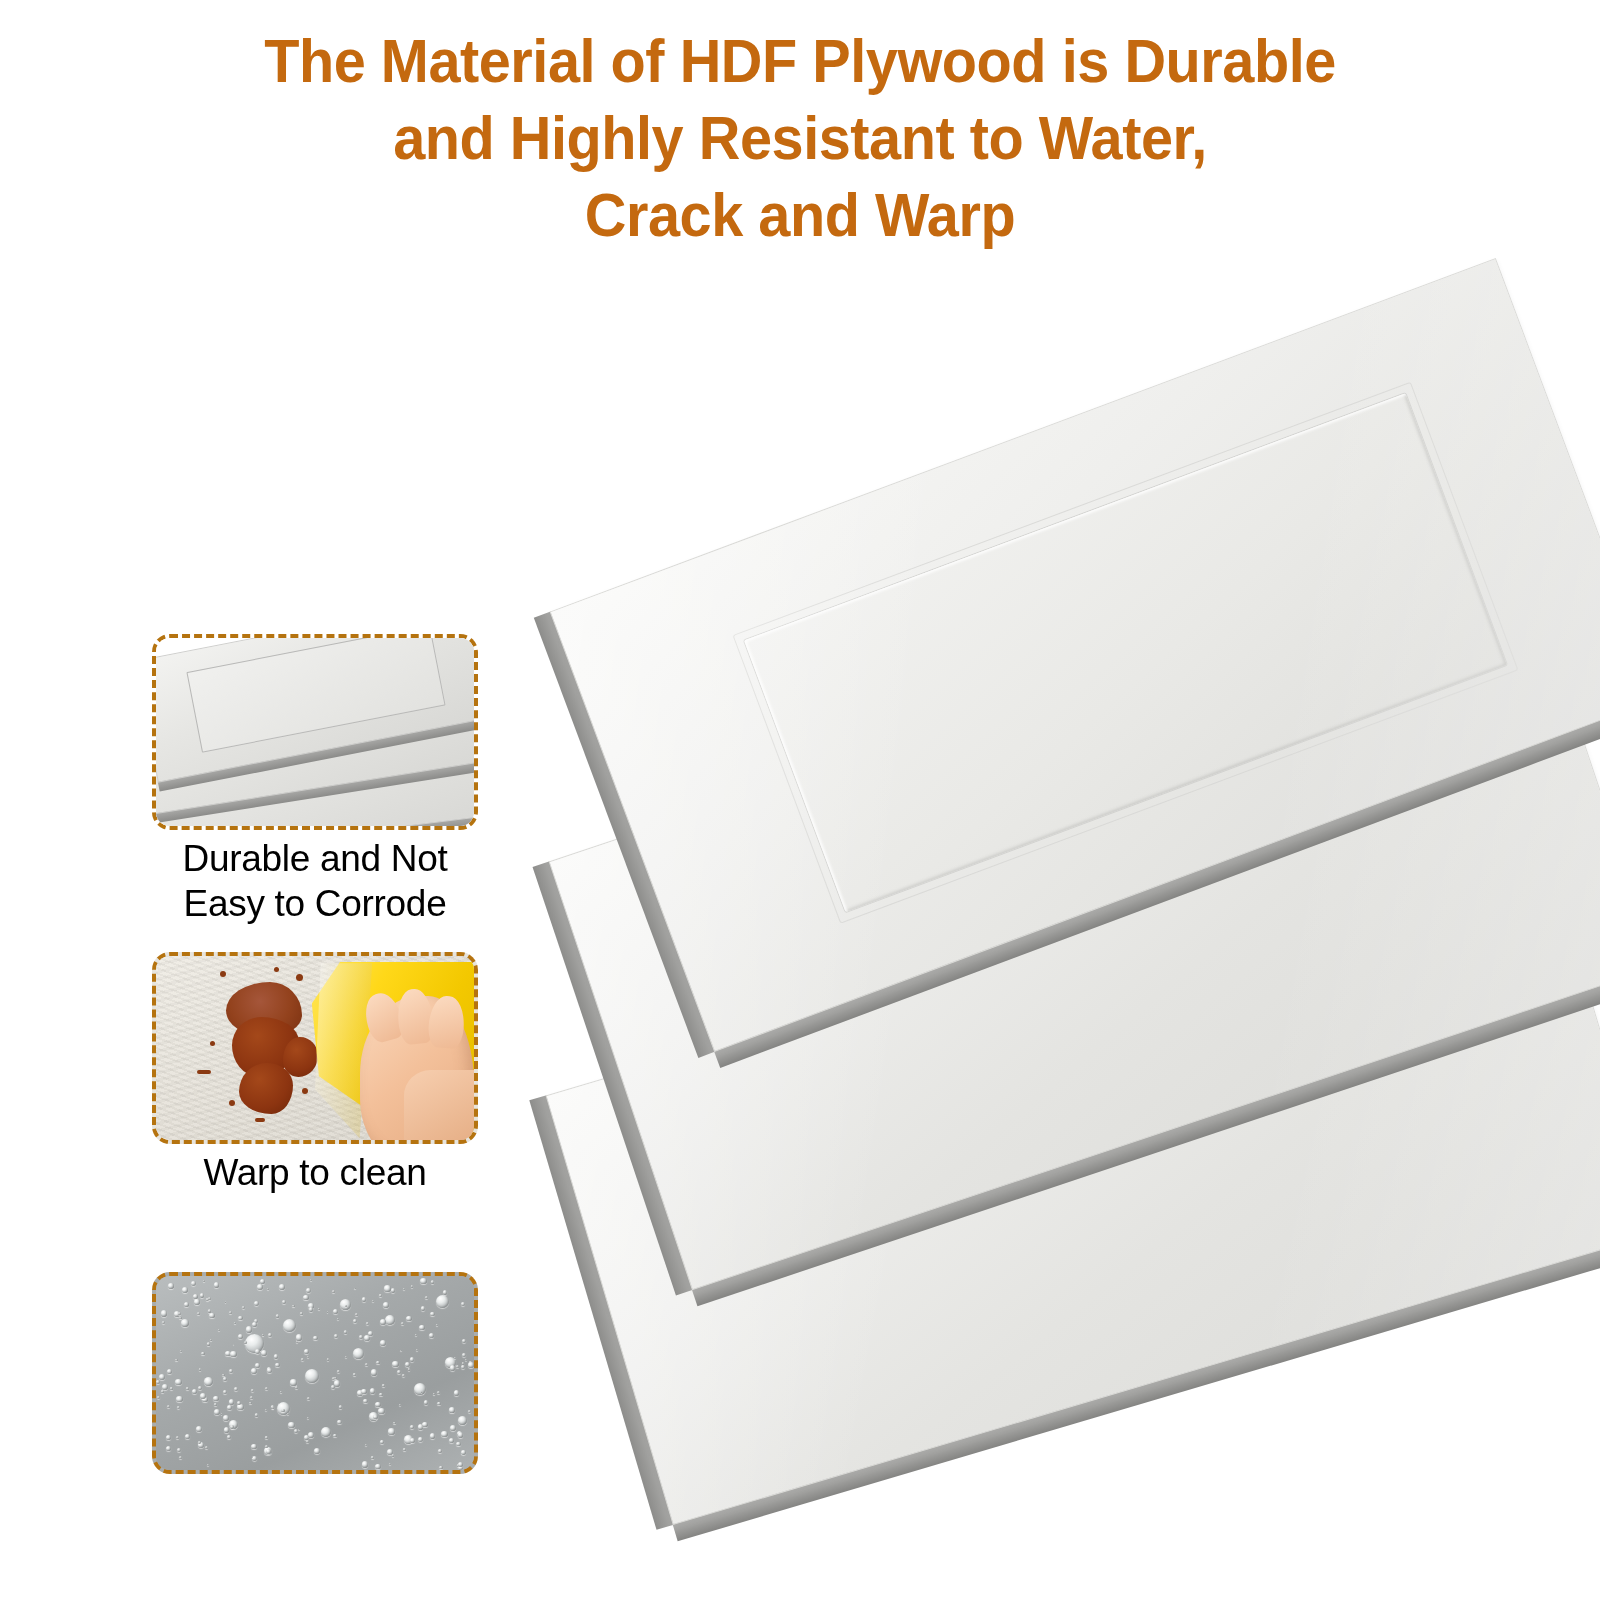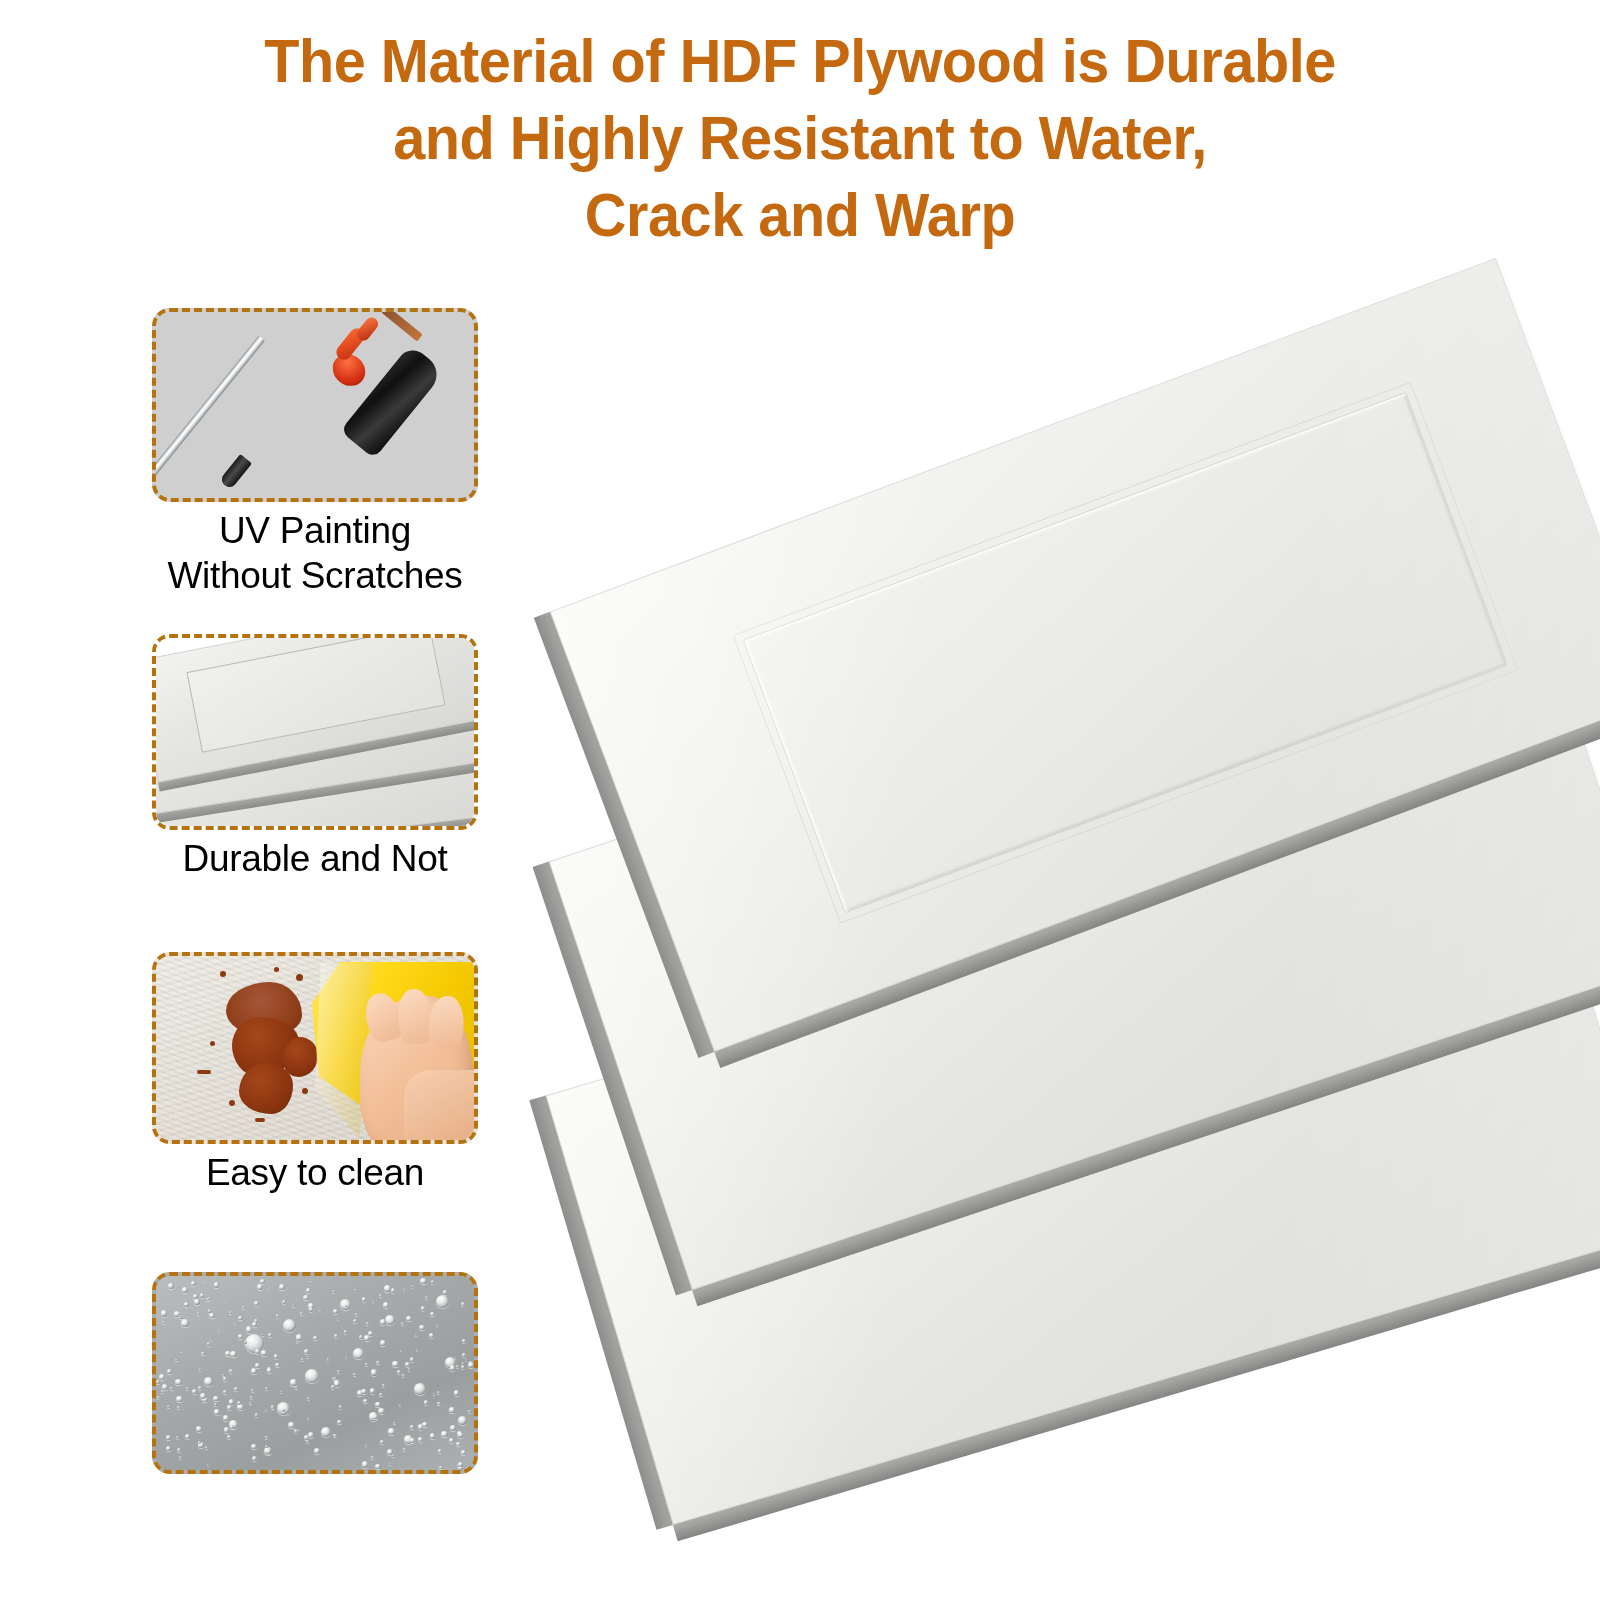--- a/index.html
+++ b/index.html
@@ -193,37 +193,20 @@
 <body>
 
 <div id="page">
 
   <div id="headline">
     <span class="tline">The Material of HDF Plywood is Durable</span>
     <span class="tline">and Highly Resistant to Water,</span>
     <span class="tline">Crack and Warp</span>
   </div>
 
-  <div class="feature" id="feature-1">
-    <div class="fbox">
-      <div class="sd-wrap">
-        <div class="sd-shaft"></div>
-        <div class="sd-tip"></div>
-        <div class="sd-collar"></div>
-        <div class="sd-handle"></div>
-        <div class="sd-grip1"></div>
-        <div class="sd-grip2"></div>
-        <div class="sd-brand"></div>
-      </div>
-    </div>
-    <div class="fcap">
-      <span>UV Painting</span>
-      <span>Without Scratches</span>
-    </div>
-  </div>
 
   <div class="feature" id="feature-2">
     <div class="fbox">
       <div class="mini-wrap">
         <div class="mini-p" id="mini-c">
           <div class="mini-edge"></div>
           <div class="mini-face"></div>
         </div>
         <div class="mini-p" id="mini-b">
           <div class="mini-edge"></div>
@@ -232,20 +215,21 @@
         <div class="mini-p" id="mini-a">
           <div class="mini-edge"></div>
           <div class="mini-face">
             <div class="mini-inner"></div>
           </div>
         </div>
       </div>
     </div>
     <div class="fcap">
       <span>Durable and Not</span>
+      <span>Easy to Corrode</span>
     </div>
   </div>
 
   <div class="feature" id="feature-3">
     <div class="fbox">
       <div class="clean-wrap">
         <div class="blob" id="blob1"></div>
         <div class="blob" id="blob2"></div>
         <div class="blob" id="blob3"></div>
         <div class="blob" id="blob4"></div>
@@ -260,21 +244,21 @@
         <div class="cloth"></div>
         <div class="cloth-fold"></div>
         <div class="hand"></div>
         <div class="finger" id="fg1"></div>
         <div class="finger" id="fg2"></div>
         <div class="finger" id="fg3"></div>
         <div class="wrist"></div>
       </div>
     </div>
     <div class="fcap">
-      <span>Easy to clean</span>
+      <span>Warp to clean</span>
     </div>
   </div>
 
   <div class="feature" id="feature-4">
     <div class="fbox">
       <div class="water-wrap" id="water-wrap">
           <div class="drop" style="left: 28%; top: 30%; width: 19px; height: 19px;"></div>
           <div class="drop" style="left: 40%; top: 22%; width: 13px; height: 13px;"></div>
           <div class="drop" style="left: 47%; top: 48%; width: 14px; height: 14px;"></div>
           <div class="drop" style="left: 38%; top: 65%; width: 13px; height: 13px;"></div>

